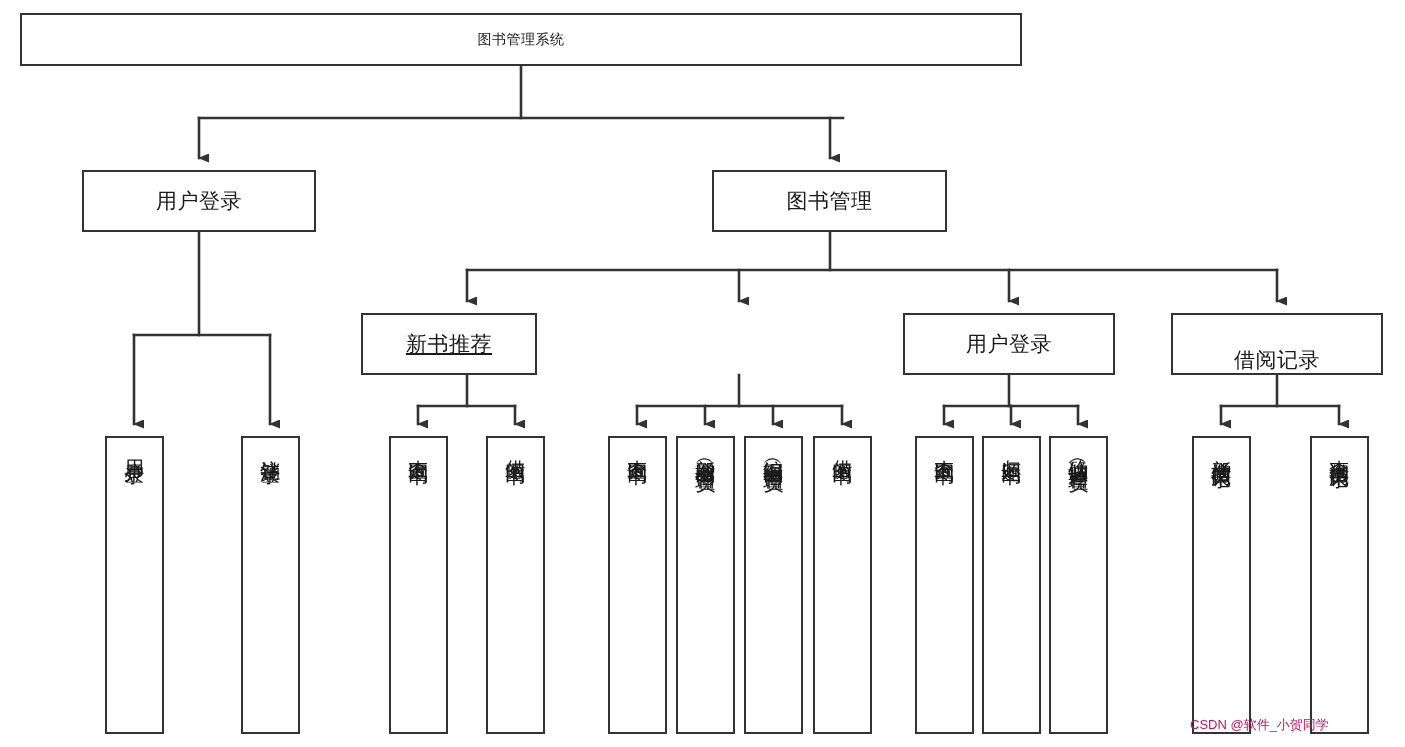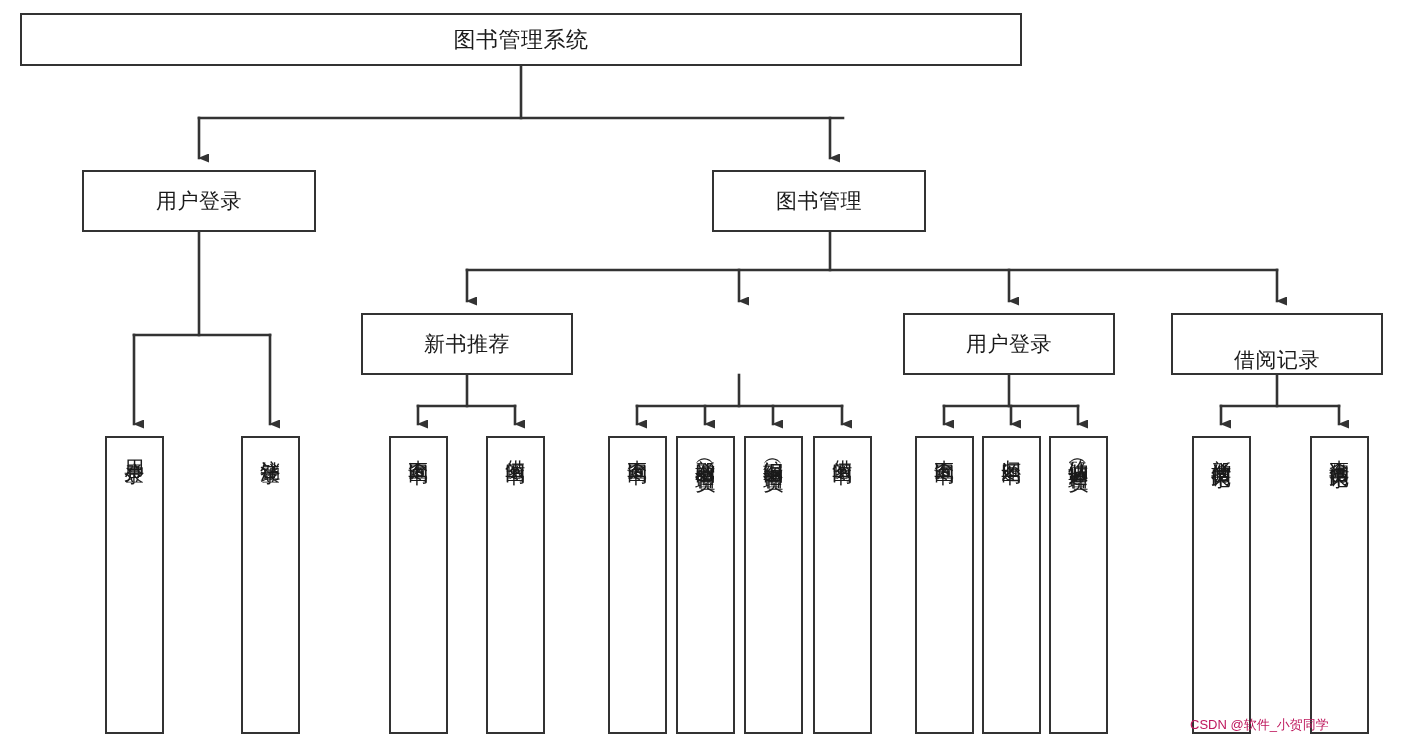--- a/index.html
+++ b/index.html
@@ -26,21 +26,21 @@
   }
   .node .label{
     display:block;
     text-align:center;
     letter-spacing:0.5px;
     line-height:1.18;
     white-space:nowrap;
   }
   
   .node.h .label{font-size:21px;}
-  .node.root .label{font-size:22px;}
+  .node.root .label{font-size:14px;}
   
   .node.v{
     padding:6px 0;
     align-items:flex-start;
   }
   .node.v .label{
     writing-mode:vertical-rl;
     text-orientation:upright;
     font-size:20px;
     line-height:1.02;
@@ -112,25 +112,25 @@
     </g>
   </svg>
 
   <div class="node h root" style="left:20px;top:13px;width:1002px;height:53px;">
     <span class="label">图书管理系统</span>
   </div>
 
   <div class="node h" style="left:82px;top:170px;width:234px;height:62px;">
     <span class="label">用户登录</span>
   </div>
-  <div class="node h" style="left:712px;top:170px;width:214px;height:62px;">
+  <div class="node h" style="left:712px;top:170px;width:235px;height:62px;">
     <span class="label">图书管理</span>
   </div>
 
-  <div class="node h" style="left:361px;top:313px;width:212px;height:62px;">
+  <div class="node h" style="left:361px;top:313px;width:176px;height:62px;text-decoration:underline;">
     <span class="label">新书推荐</span>
   </div>
   <div class="node h" style="left:903px;top:313px;width:212px;height:62px;">
     <span class="label">用户登录</span>
   </div>
   <div class="node h" style="left:1171px;top:313px;width:212px;height:62px;align-items:flex-end;">
     <span class="label">借阅记录</span>
   </div>
 
   <div class="node v" style="left:105px;top:436px;width:59px;height:298px;">

